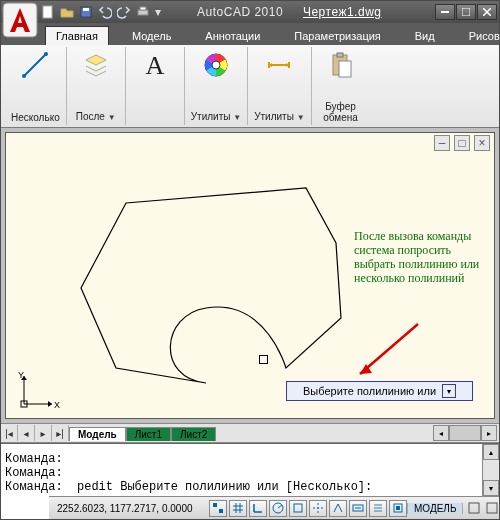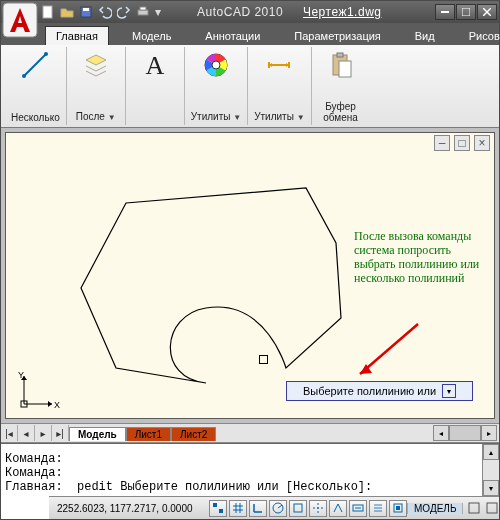--- a/index.html
+++ b/index.html
@@ -37,21 +37,21 @@
   .canvasctrls span{border:1px solid #888;width:14px;height:14px;display:flex;align-items:center;justify-content:center;background:#e8e8e8;}
   .prompt{position:absolute;left:248px;top:248px;background:#e9eefb;border:1px solid #3a3a9a;padding:2px 16px;font-size:11px;display:flex;align-items:center;gap:6px;margin-left:32px;}
   .prompt .pd{width:12px;height:12px;border:1px solid #3a3a9a;display:flex;align-items:center;justify-content:center;font-size:8px;}
   .anno{position:absolute;left:348px;top:96px;width:140px;color:#0a720a;font-size:12px;font-family:"Times New Roman",serif;line-height:14px;}
   .pickbox{position:absolute;left:253px;top:222px;width:7px;height:7px;border:1px solid #000;}
   .ucs{position:absolute;left:8px;bottom:4px;}
 
   
   .laytabs{height:18px;display:flex;align-items:center;background:#e4e4e4;border-top:1px solid #888;border-bottom:1px solid #888;font-size:10px;}
   .laytabs .navbtn{width:16px;height:16px;display:flex;align-items:center;justify-content:center;border-right:1px solid #aaa;color:#333;}
-  .laytab{padding:1px 8px;border:1px solid #888;background:#c2410c;border-bottom:none;margin-top:1px;}
+  .laytab{padding:1px 8px;border:1px solid #888;background:#15803d;border-bottom:none;margin-top:1px;}
   .laytab.active{background:#fff;font-weight:bold;}
   .hscroll{flex:1;display:flex;justify-content:flex-end;align-items:center;padding-right:2px;}
   .hscroll .sbbtn{width:14px;height:14px;border:1px solid #888;background:#ddd;display:flex;align-items:center;justify-content:center;font-size:8px;}
 
   
   .cmd{height:52px;border-top:1px solid #666;display:flex;}
   .cmdtext{flex:1;background:#fff;font-family:"Courier New",monospace;font-size:12px;padding:2px 4px;display:flex;flex-direction:column;justify-content:flex-end;overflow:hidden;}
   .cmdtext div{white-space:pre;}
   .vscroll{width:16px;background:#e4e4e4;border-left:1px solid #888;display:flex;flex-direction:column;justify-content:space-between;align-items:center;}
   .vscroll .sbbtn{width:14px;height:14px;border:1px solid #888;background:#ddd;display:flex;align-items:center;justify-content:center;font-size:8px;}
@@ -266,21 +266,21 @@
         <div style="width:30px;height:14px;border:1px solid #888;background:#ccc"></div>
         <div class="sbbtn">▸</div>
       </div>
     </div>
 
     <div class="cmd">
       <div class="cmdtext">
         <div>Команда:</div>
         <div>Команда:</div>
         <div></div>
-        <div>Главная:  pedit Выберите полилинию или [Несколько]:</div>
+        <div>Команда:  pedit Выберите полилинию или [Несколько]:</div>
       </div>
       <div class="vscroll">
         <div class="sbbtn">▴</div>
         <div class="sbbtn">▾</div>
       </div>
     </div>
   </div>
 
   <div class="status">
     <div class="coords">2252.6023, 1177.2717, 0.0000</div>

